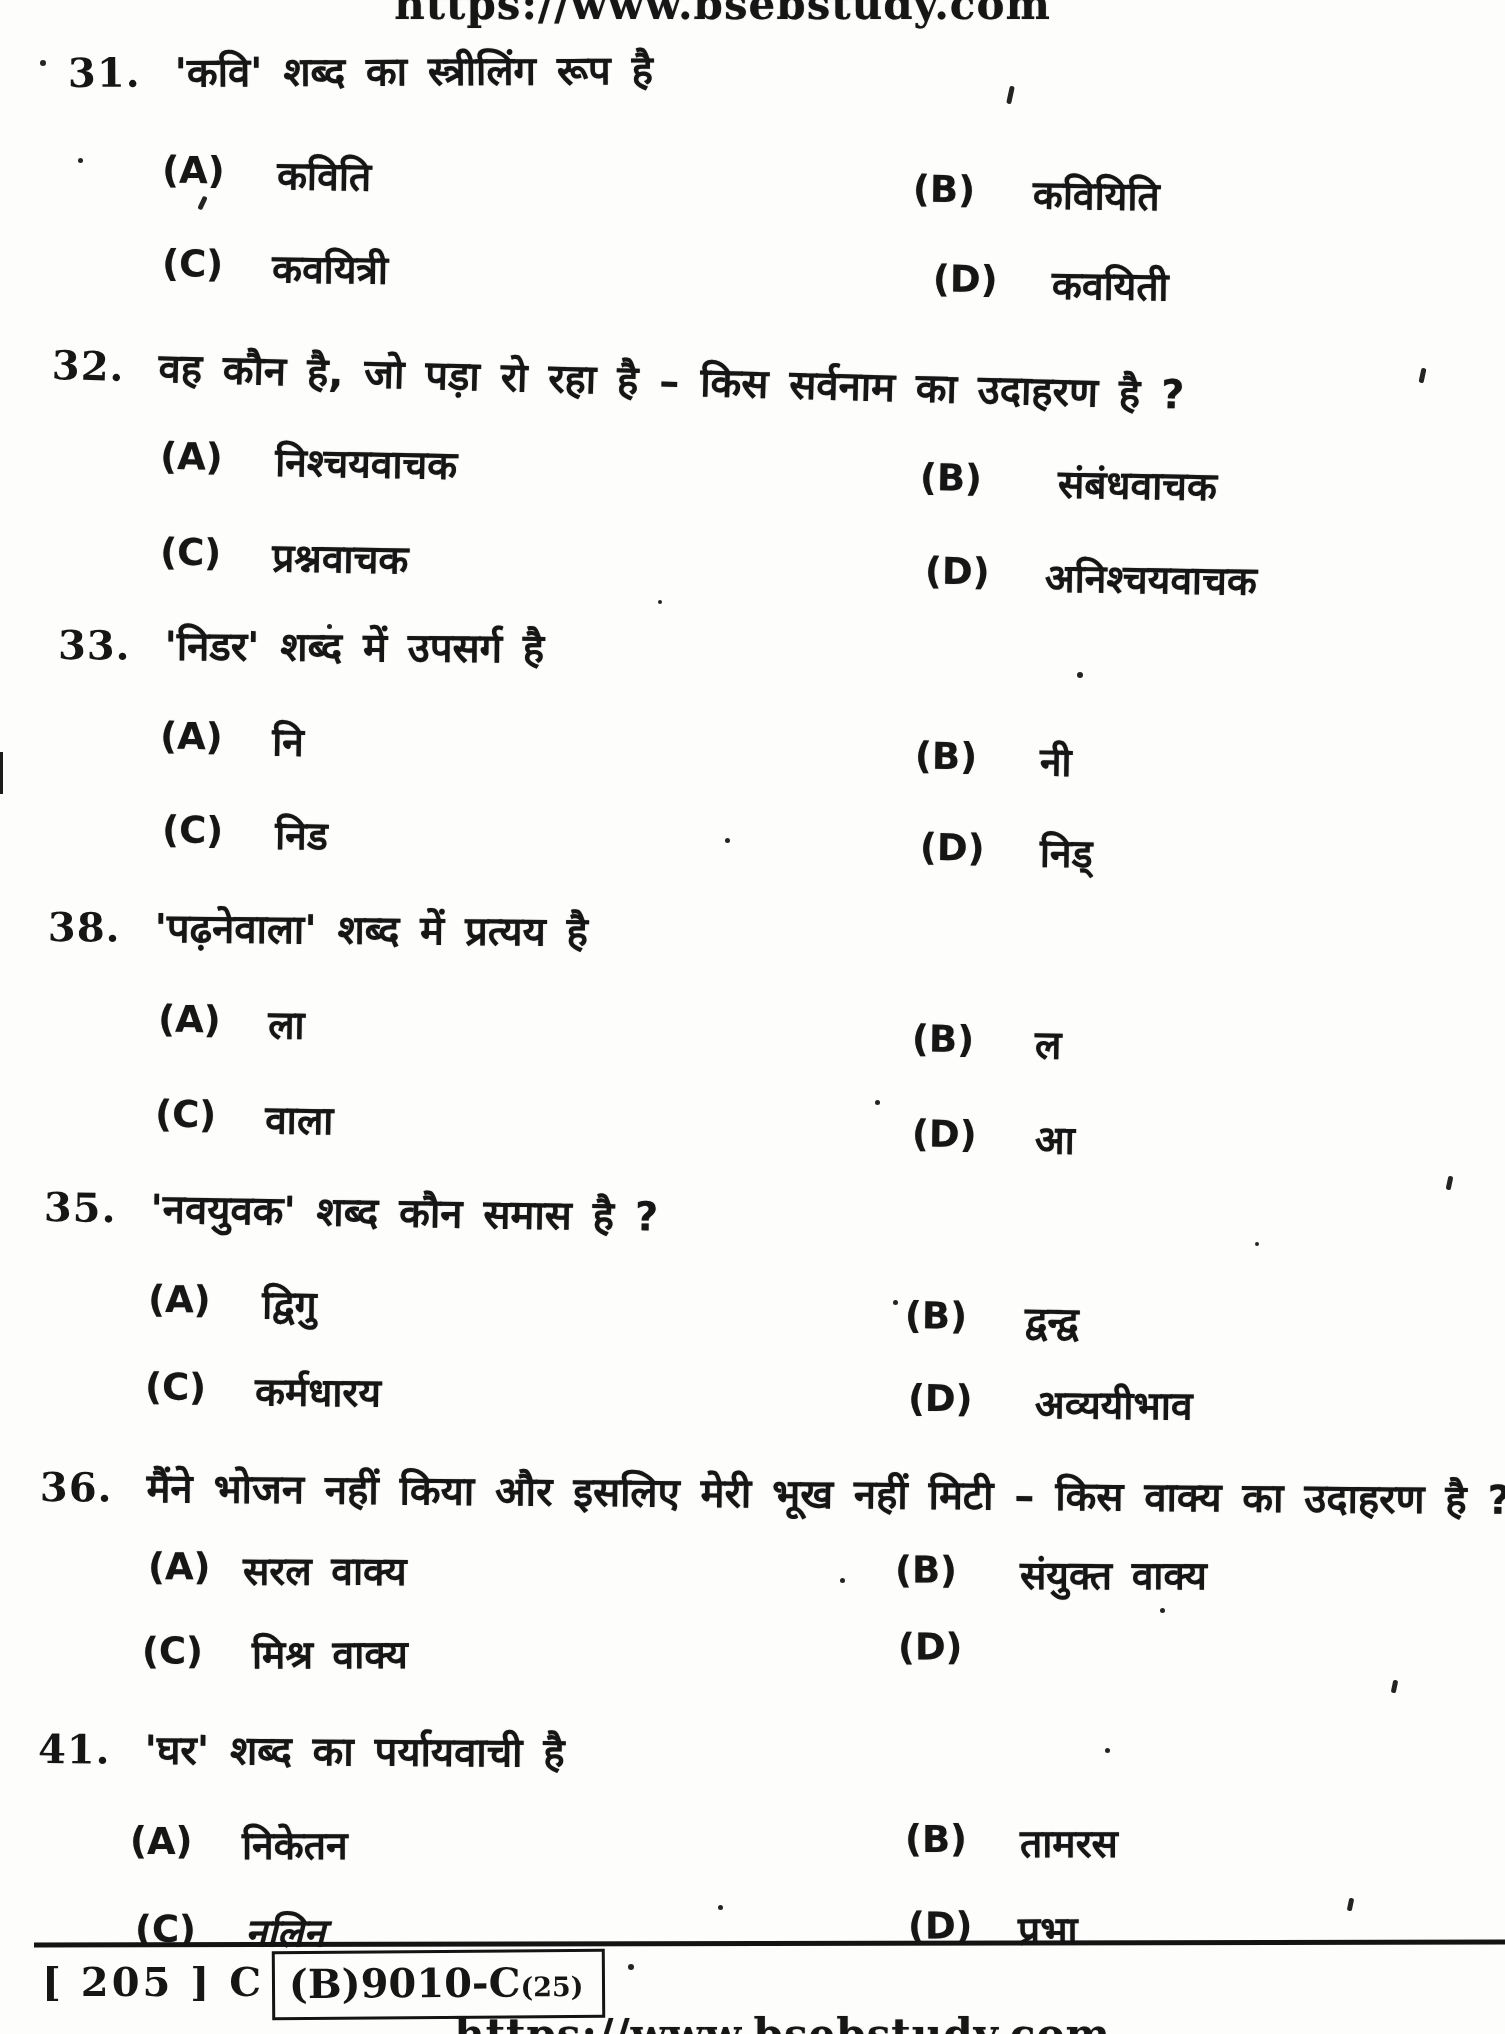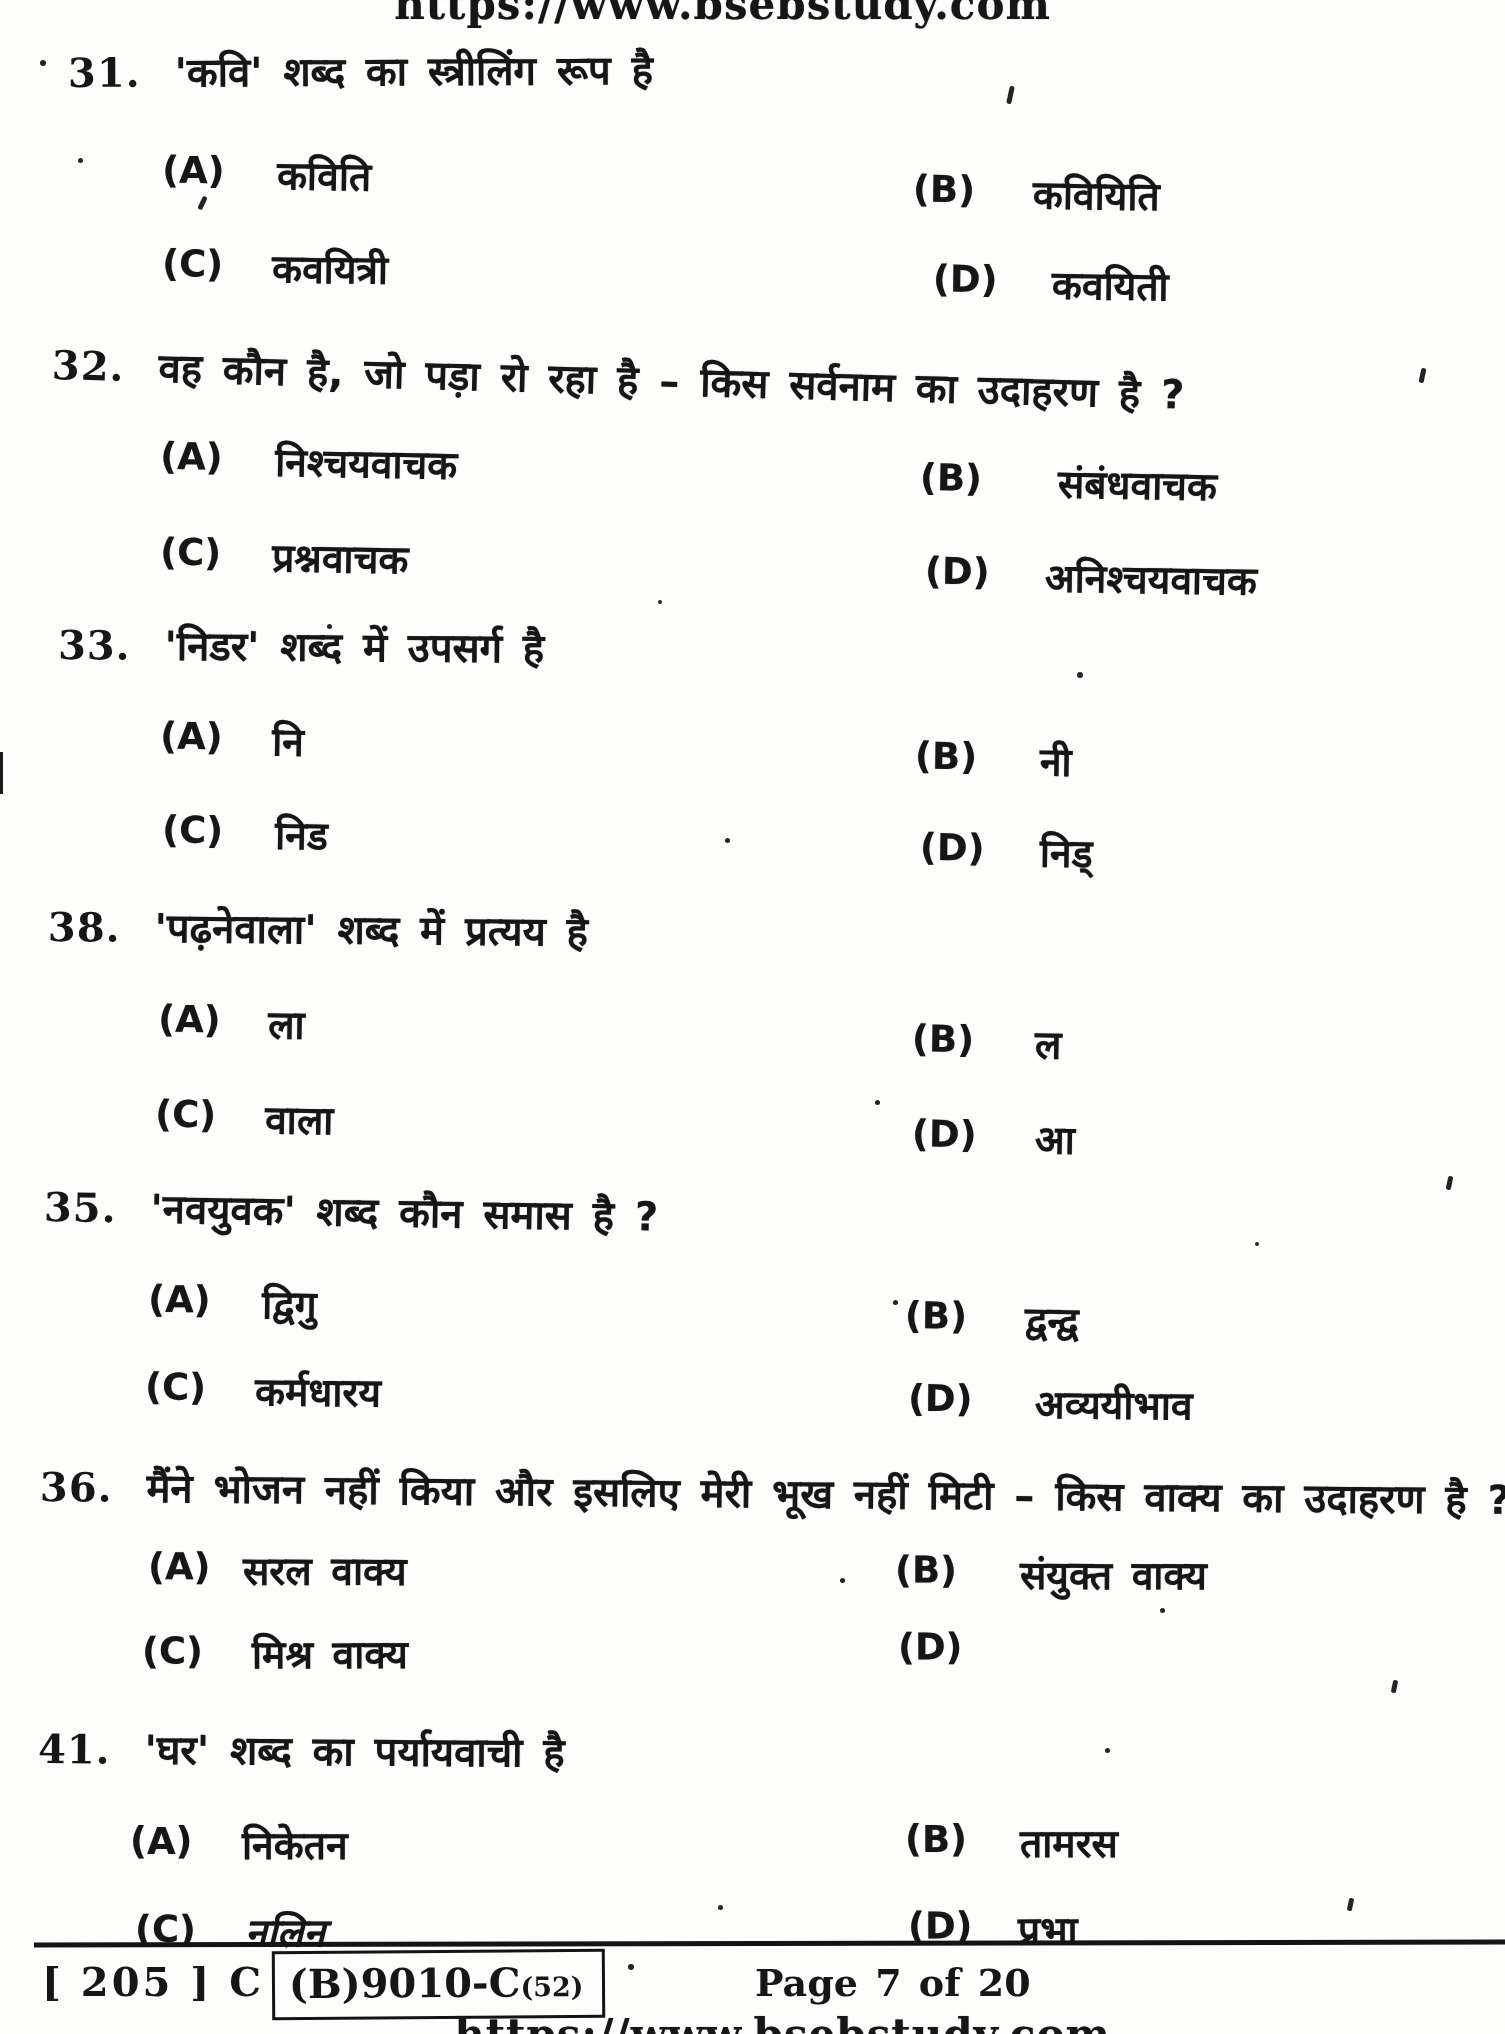--- a/index.html
+++ b/index.html
@@ -172,24 +172,23 @@
     <span class="abs opt-text" style="left:245px;top:-3px;font-style:italic;">नलिन</span>
     <span class="abs opt-label" style="left:908px;top:-2px;">(D)</span>
     <span class="abs opt-text" style="left:1018px;top:-4px;">प्रभा</span>
   </div>
 
   <div class="abs rule" style="top:1941px;"></div>
 
   <div class="abs set-code" style="left:42px;top:1958px;">[ 205 ] C</div>
 
   <div class="abs code-box" style="left:272px;top:1950px;">
-    <span>(B)9010-C</span><span class="code-sub">(52)</span>
-  </div>
-
-  <div class="abs page-info" style="left:755px;top:1960px;">Page 7 of 20</div>
+    <span>(B)9010-C</span><span class="code-sub">(25)</span>
+  </div>
+
 
   <div class="abs url" style="left:60px;right:0px;top:2010px;">https://www.bsebstudy.com</div>
 
   <i class="speck" style="left:40px;top:60px;"></i>
   <i class="tick" style="left:1008px;top:86px;"></i>
   <i class="speck" style="left:78px;top:158px;width:5px;height:5px;"></i>
   <i class="tick" style="left:200px;top:196px;height:14px;transform:rotate(25deg);"></i>
   <i class="tick" style="left:1420px;top:368px;height:15px;"></i>
   <i class="speck" style="left:658px;top:600px;width:4px;height:4px;"></i>
   <i class="speck" style="left:327px;top:624px;width:5px;height:5px;"></i>

